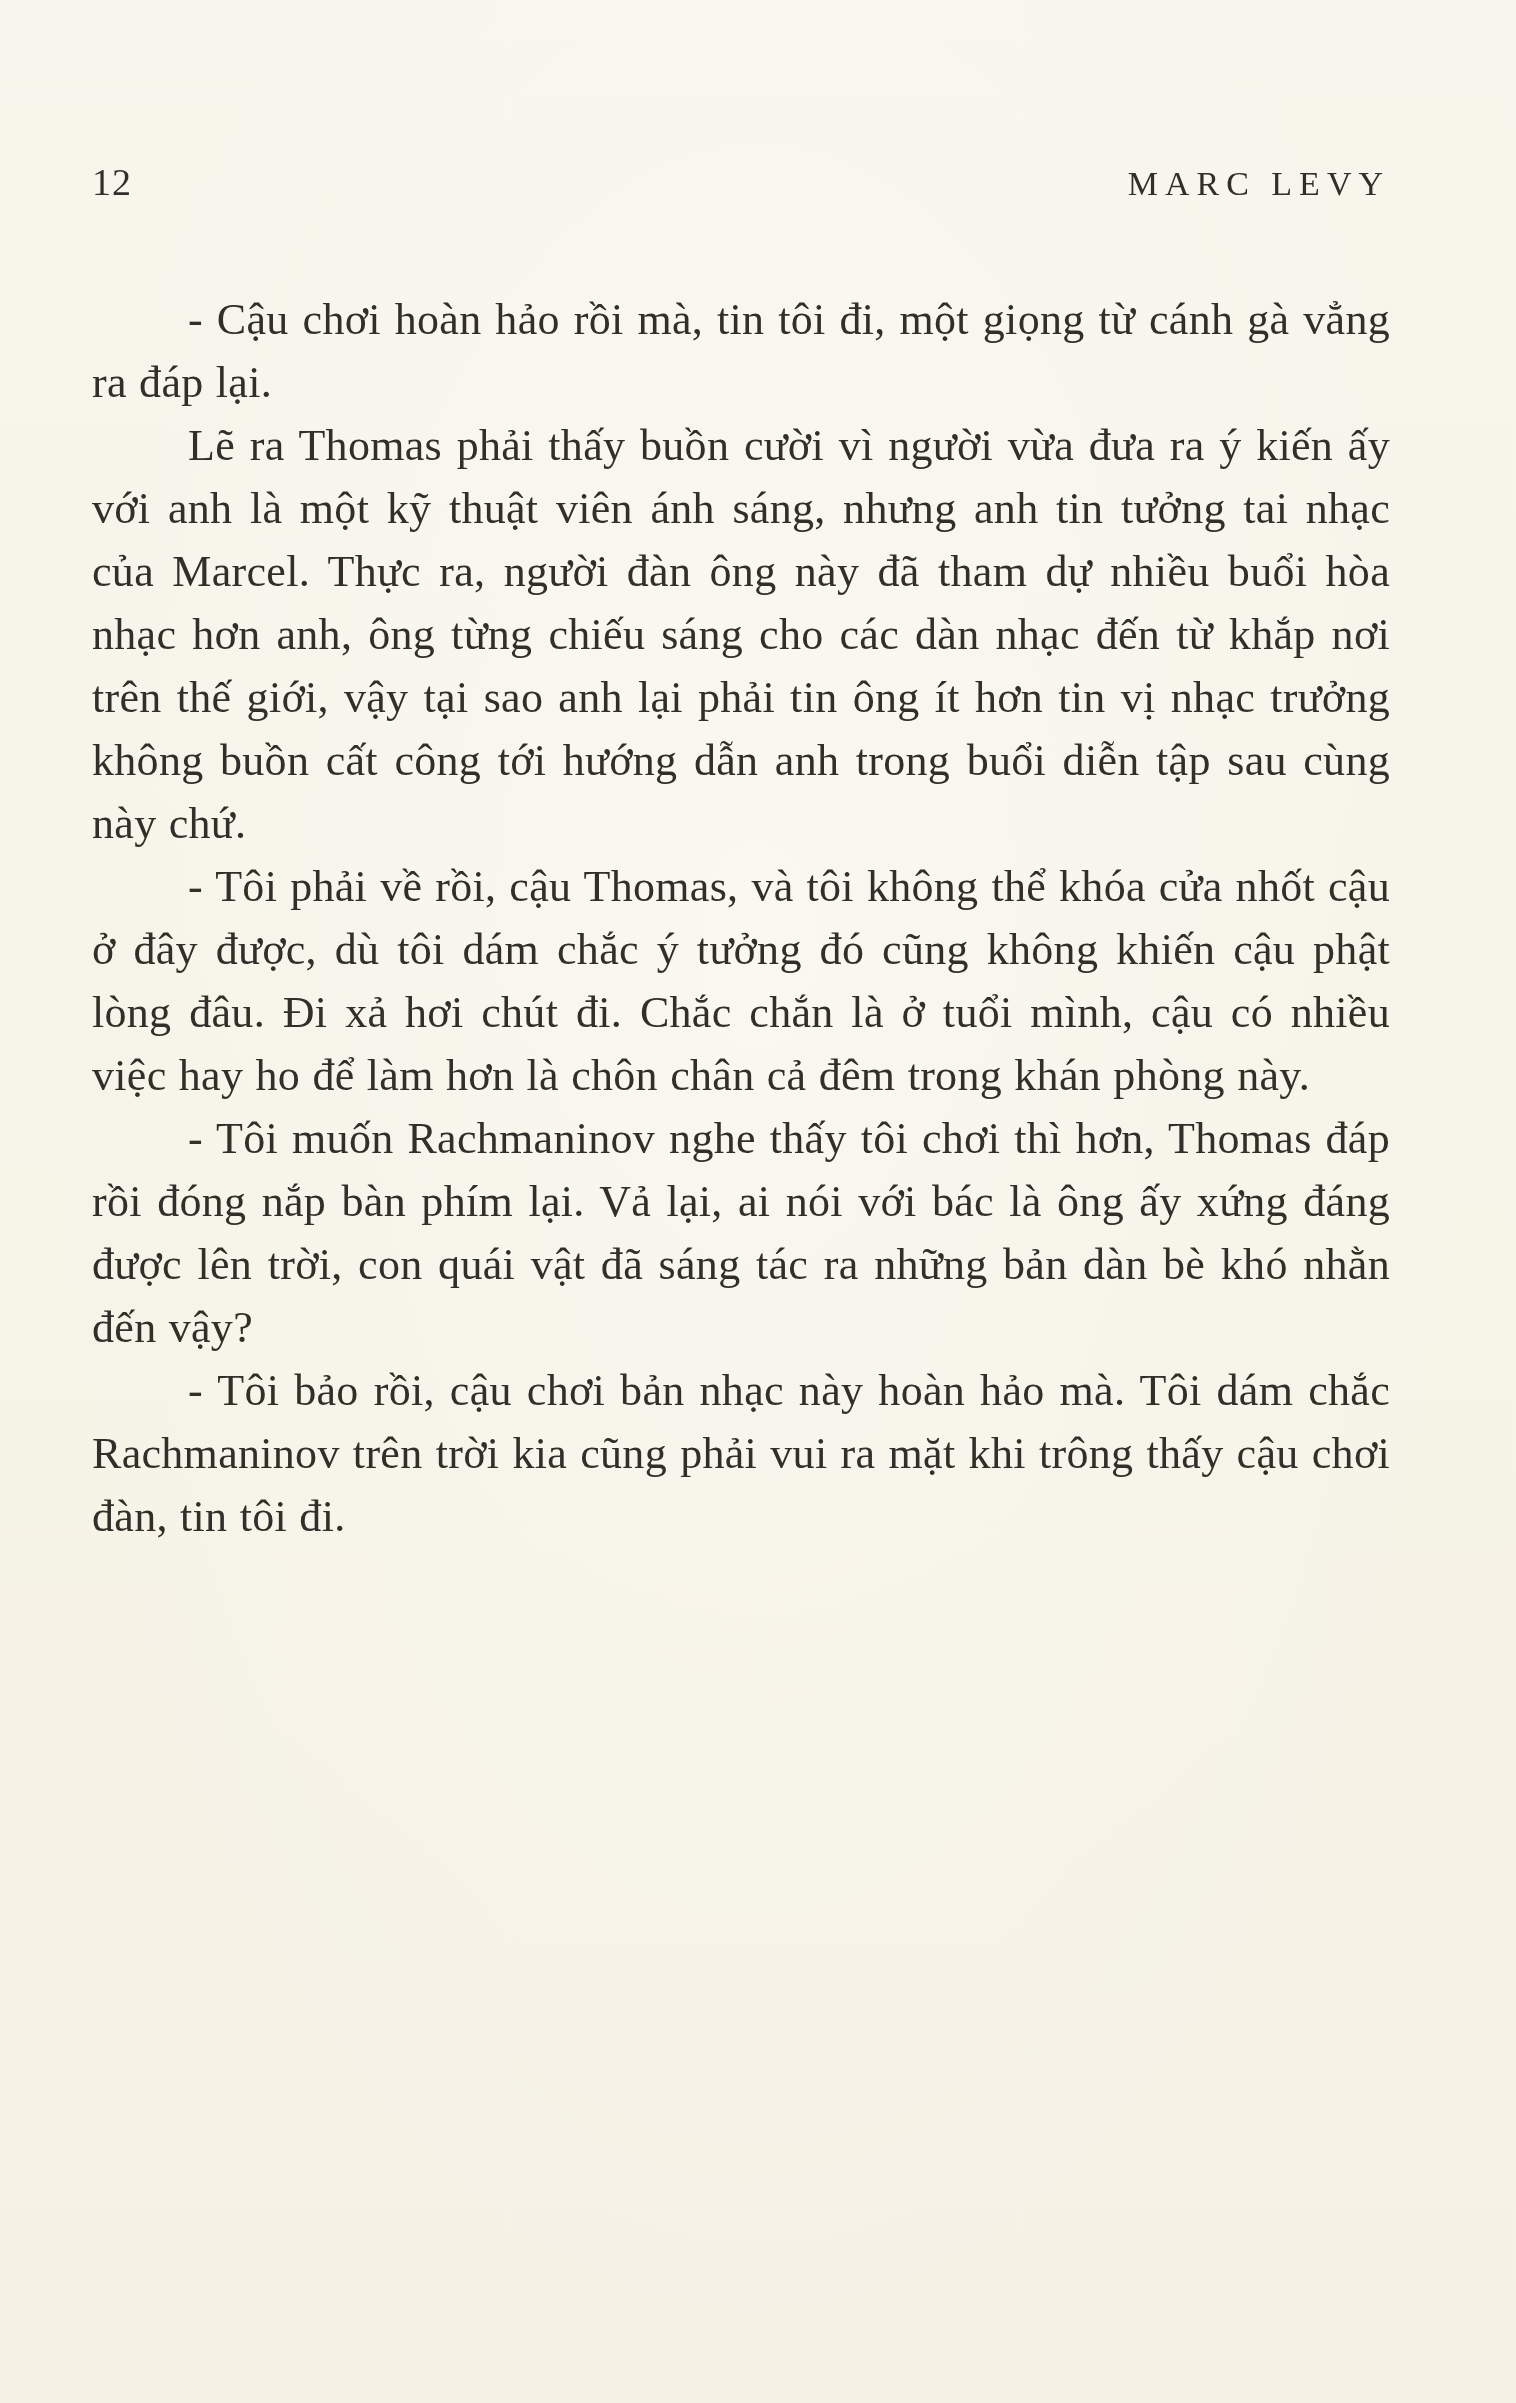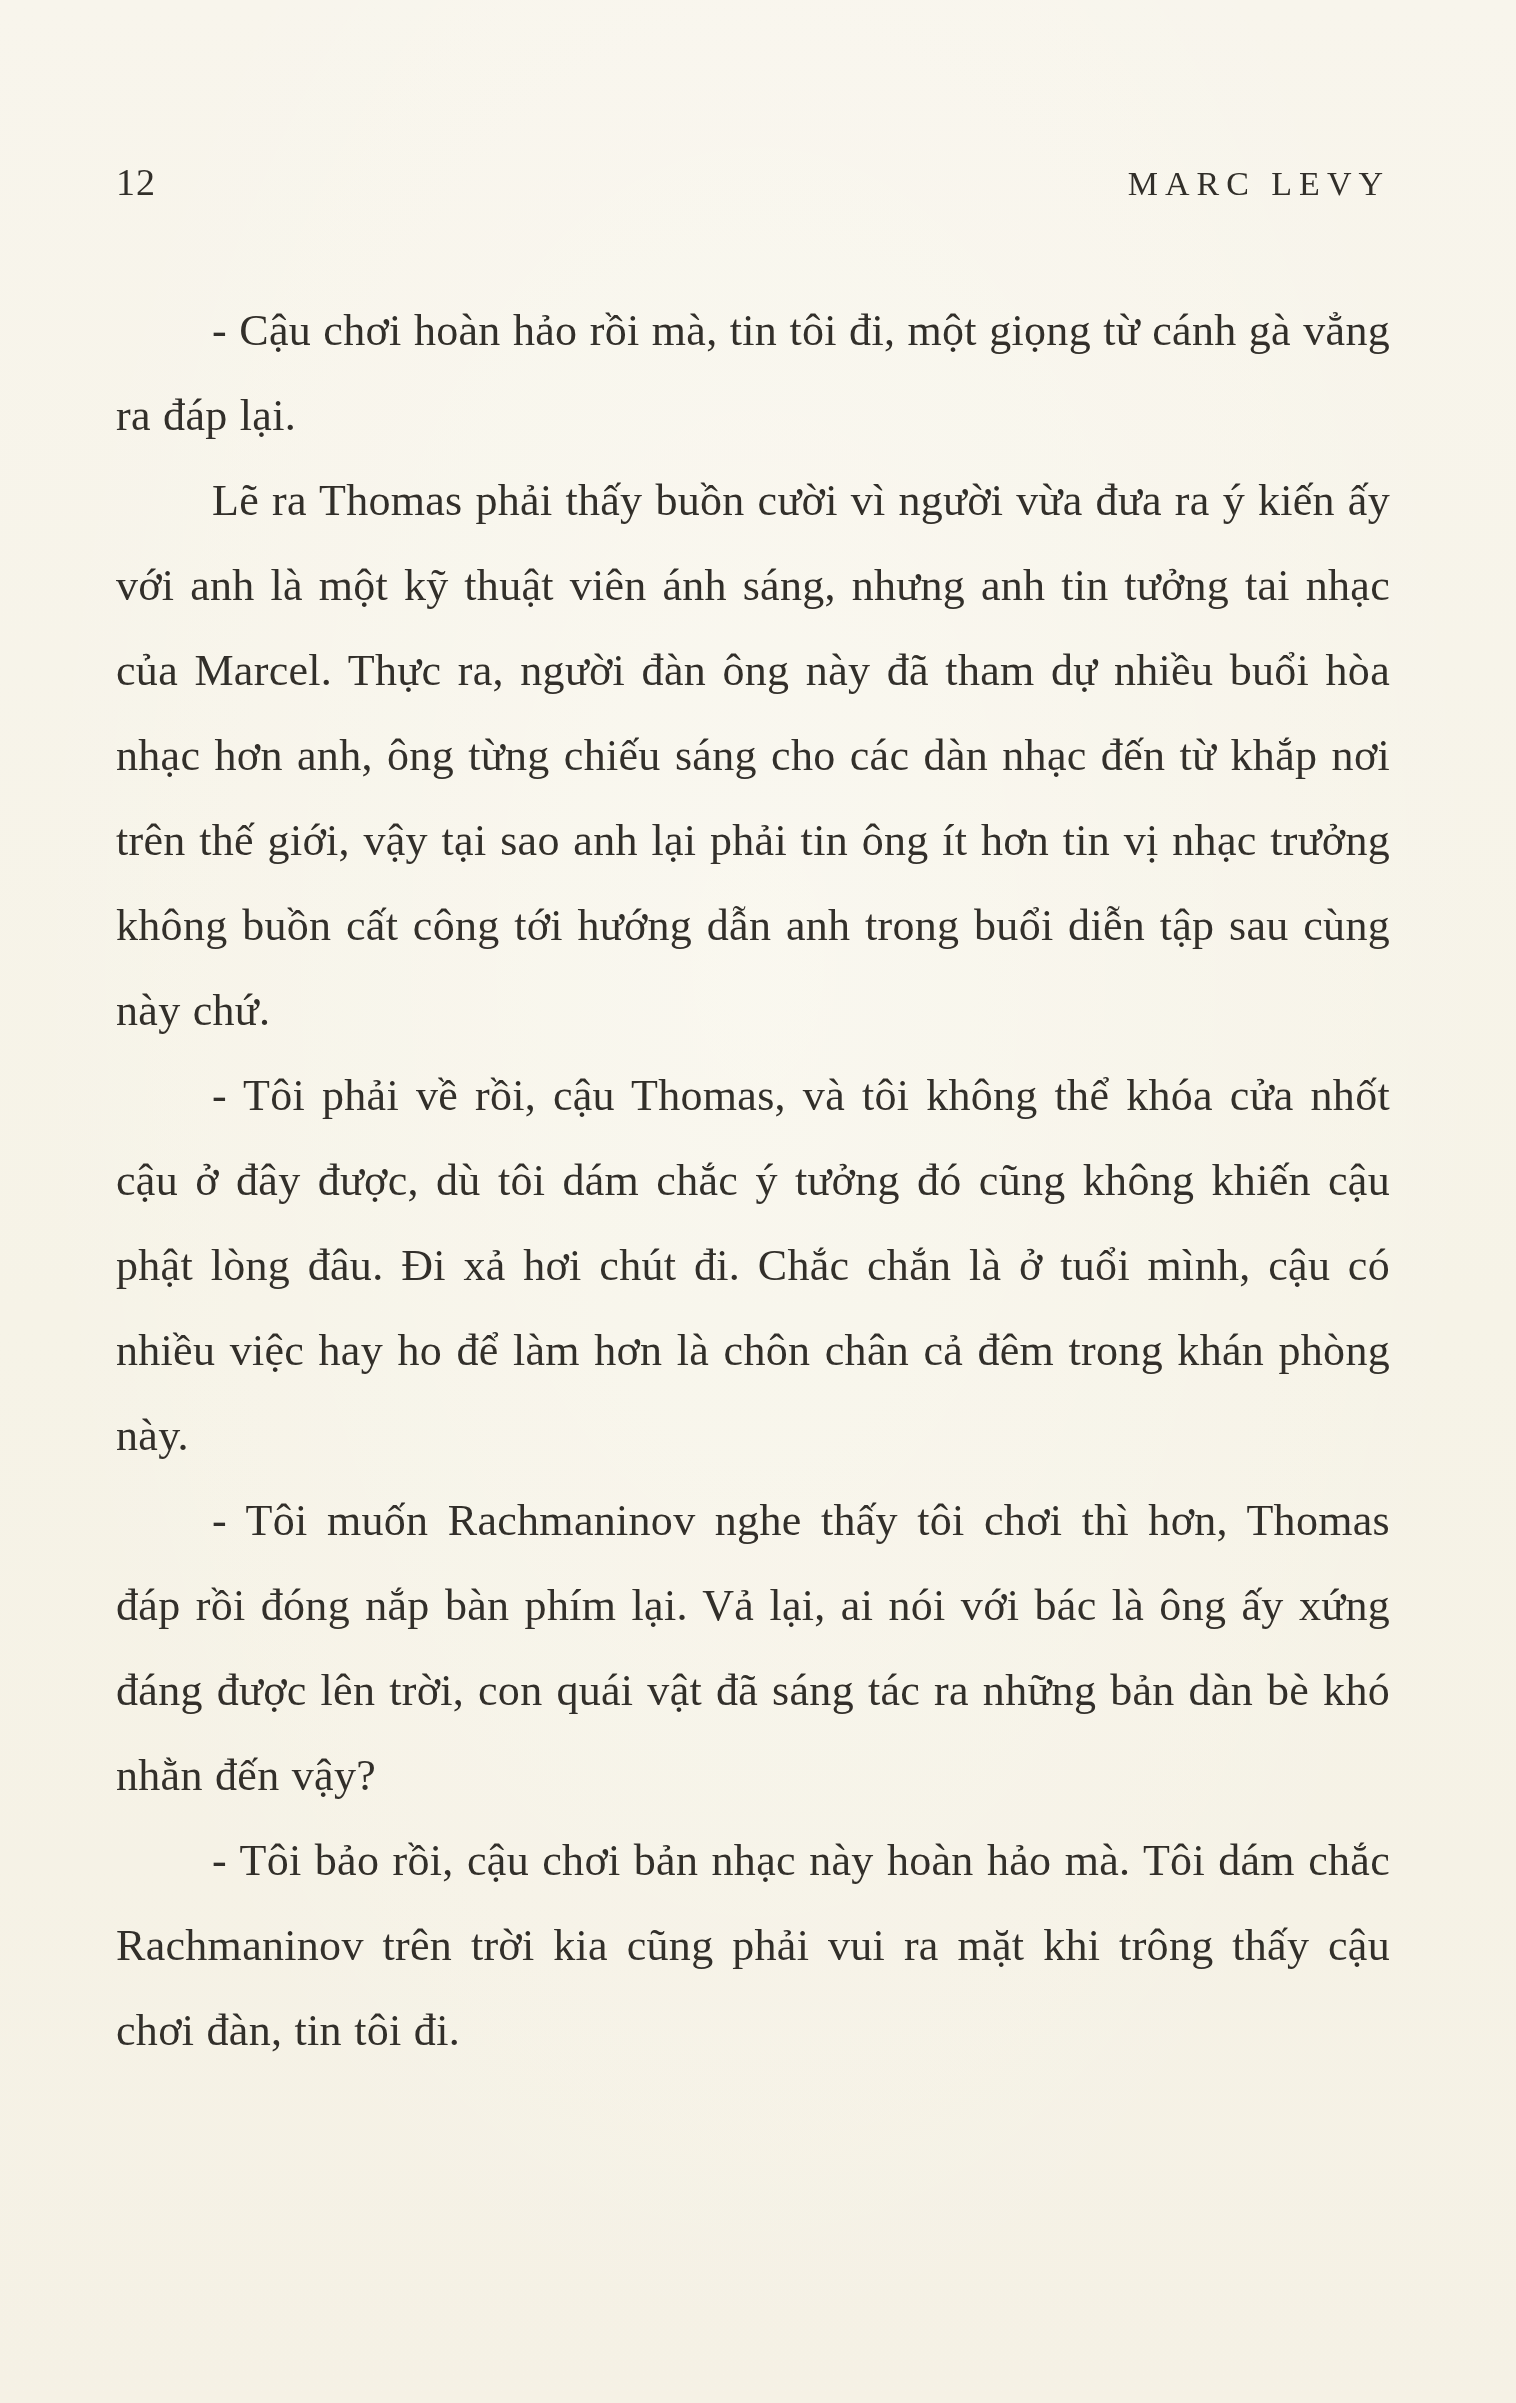--- a/index.html
+++ b/index.html
@@ -12,21 +12,21 @@
     background: #f7f4e9;
     font-family: "Liberation Serif", "DejaVu Serif", serif;
     color: #322f2a;
     position: relative;
     overflow: hidden;
   }
   .page {
     position: absolute;
     top: 0; left: 0; right: 0; bottom: 0;
     box-sizing: border-box;
-    padding: 160px 126px 0 116px;
+    padding: 160px 126px 0 92px;
     background:
       radial-gradient(ellipse at 50% 40%, rgba(255,255,252,0.35), rgba(0,0,0,0) 70%),
       linear-gradient(180deg, #f8f5ec 0%, #f6f3e7 55%, #f5f1e5 100%);
   }
   .page-header {
     display: flex;
     justify-content: space-between;
     align-items: baseline;
     margin-bottom: 84px;
   }
@@ -36,21 +36,21 @@
   }
   .running-header {
     font-size: 34px;
     letter-spacing: 7px;
     font-variant: small-caps;
     margin-left: 44px;
   }
   .body-text p {
     margin: 0;
     font-size: 44px;
-    line-height: 85px;
+    line-height: 63px;
     text-align: justify;
     text-indent: 96px;
     letter-spacing: 0.3px;
     word-spacing: 1px;
   }
 </style>
 </head>
 <body>
 
 <div class="page">

